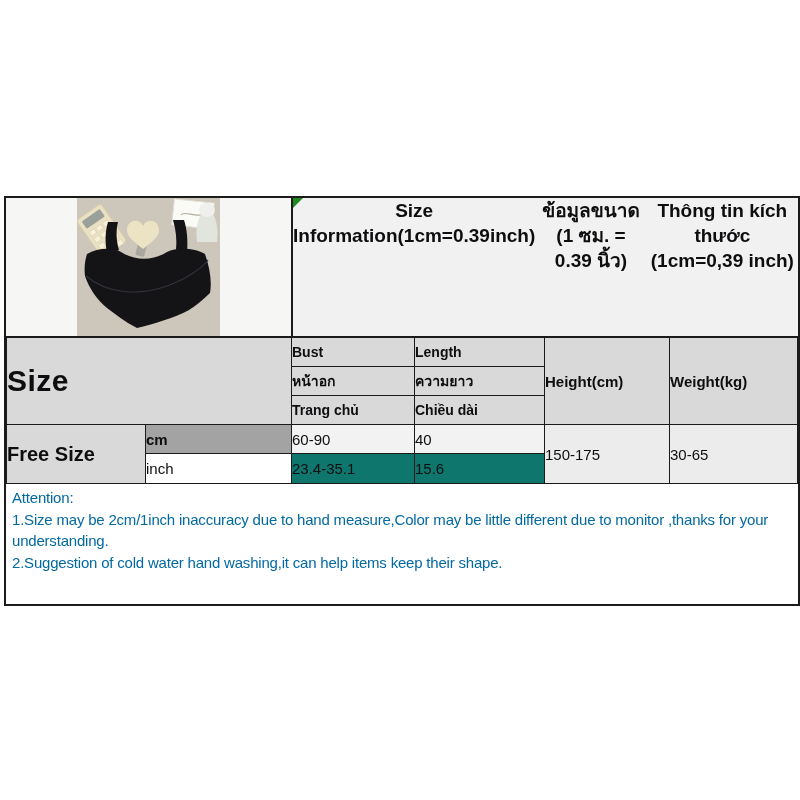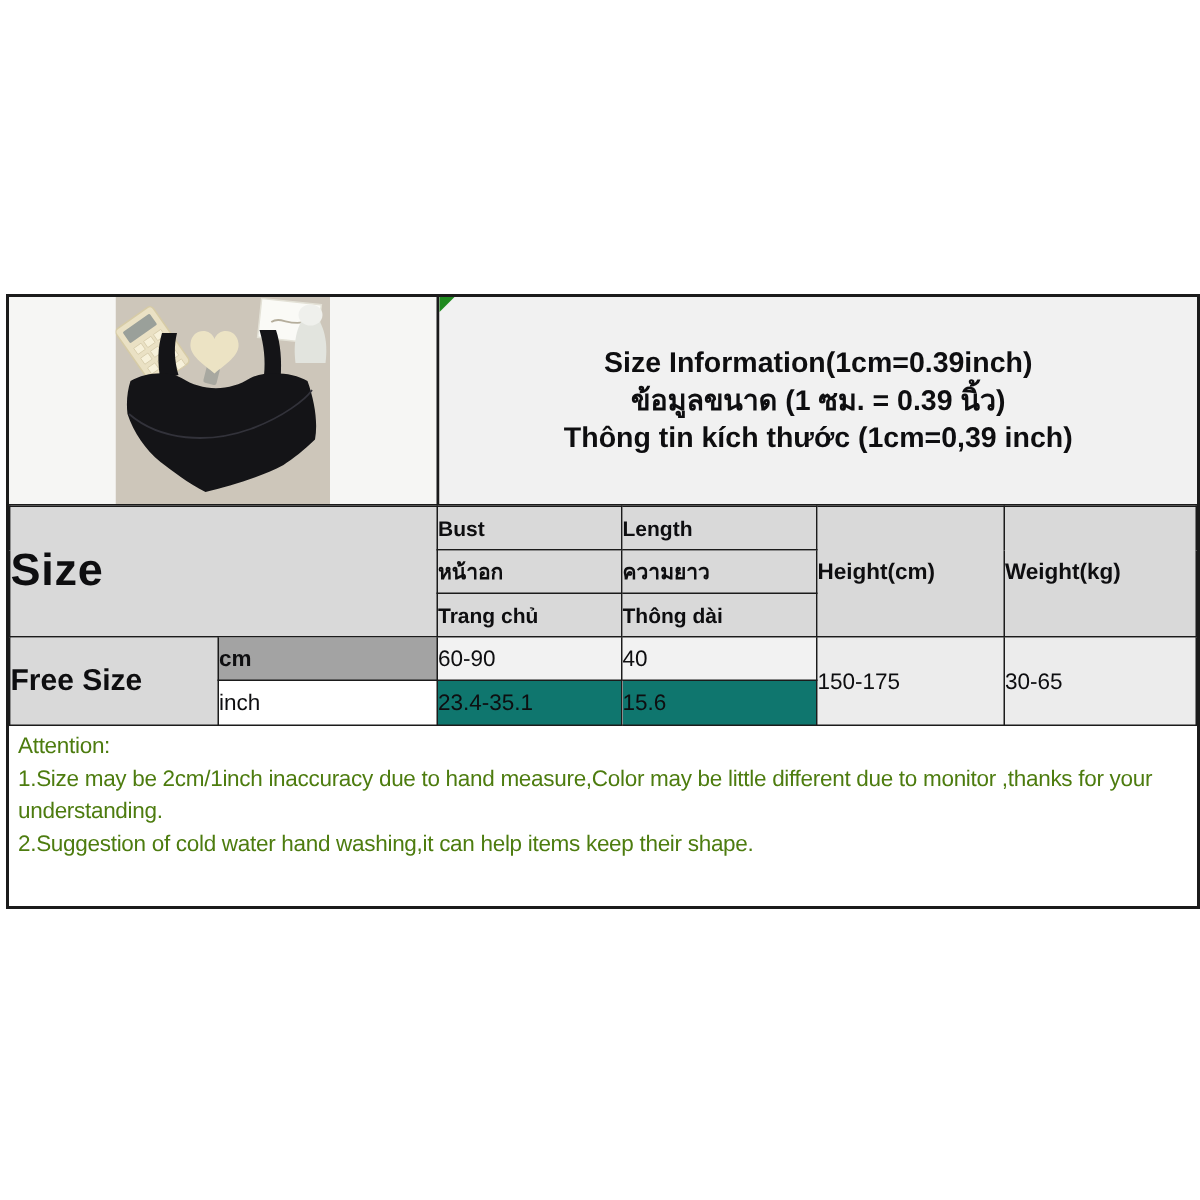--- a/index.html
+++ b/index.html
@@ -20,21 +20,21 @@
   .top-row { display:flex; height:139px; border-bottom:1px solid #1b1b1b; box-sizing:border-box; }
   .photo-cell {
     width:287px; min-width:287px; box-sizing:border-box;
     border-right:2px solid #1b1b1b;
     background:#f6f6f4;
     display:flex; justify-content:center; align-items:flex-start;
   }
   .photo-svg { width:143px; height:138px; display:block; }
   .title-cell {
     flex:1; background:#f1f1f1; position:relative;
-    display:flex; flex-direction:column; justify-content:center;
+    display:flex; flex-direction:row; justify-content:center;
     text-align:center;
   }
   .title-line { font-weight:bold; font-size:19px; line-height:25px; }
   .corner-marker {
     position:absolute; top:0; left:0; width:0; height:0;
     border-top:10px solid #1f8a1f; border-right:10px solid transparent;
   }
   
   table.size { width:100%; border-collapse:collapse; table-layout:fixed; }
   table.size td {
@@ -51,21 +51,21 @@
   .freesize    { font-weight:bold; font-size:20px; }
   .unit-cm     { background:#a3a3a3; font-weight:bold; font-size:15px; }
   .unit-inch   { background:#ffffff; font-weight:normal; font-size:15px; }
   .val-cm      { background:#f2f2f2; font-size:15px; }
   .val-inch    { background:#0f766e; font-size:15px; }
   .val-span    { background:#ececec; font-size:15px; }
   
   .attention {
     padding:3px 6px 0 6px;
     font-size:15px; line-height:21.5px; letter-spacing:-0.2px;
-    color:#4d7c0f;
+    color:#0369a1;
   }
   .attention p { margin:0; }
 </style>
 </head>
 <body>
 
 <div class="box">
 
   <div class="top-row">
     <div class="photo-cell">
@@ -140,21 +140,21 @@
         <td class="cell-gray hdr">Length</td>
         <td rowspan="3" class="cell-gray hw">Height(cm)</td>
         <td rowspan="3" class="cell-gray hw">Weight(kg)</td>
       </tr>
       <tr class="hrow">
         <td class="cell-gray hdr">หน้าอก</td>
         <td class="cell-gray hdr">ความยาว</td>
       </tr>
       <tr class="hrow">
         <td class="cell-gray hdr">Trang chủ</td>
-        <td class="cell-gray hdr">Thông dài</td>
+        <td class="cell-gray hdr">Chiều dài</td>
       </tr>
       <tr class="drow1">
         <td rowspan="2" class="cell-gray freesize">Free Size</td>
         <td class="unit-cm">cm</td>
         <td class="val-cm">60-90</td>
         <td class="val-cm">40</td>
         <td rowspan="2" class="val-span">150-175</td>
         <td rowspan="2" class="val-span">30-65</td>
       </tr>
       <tr class="drow2">

